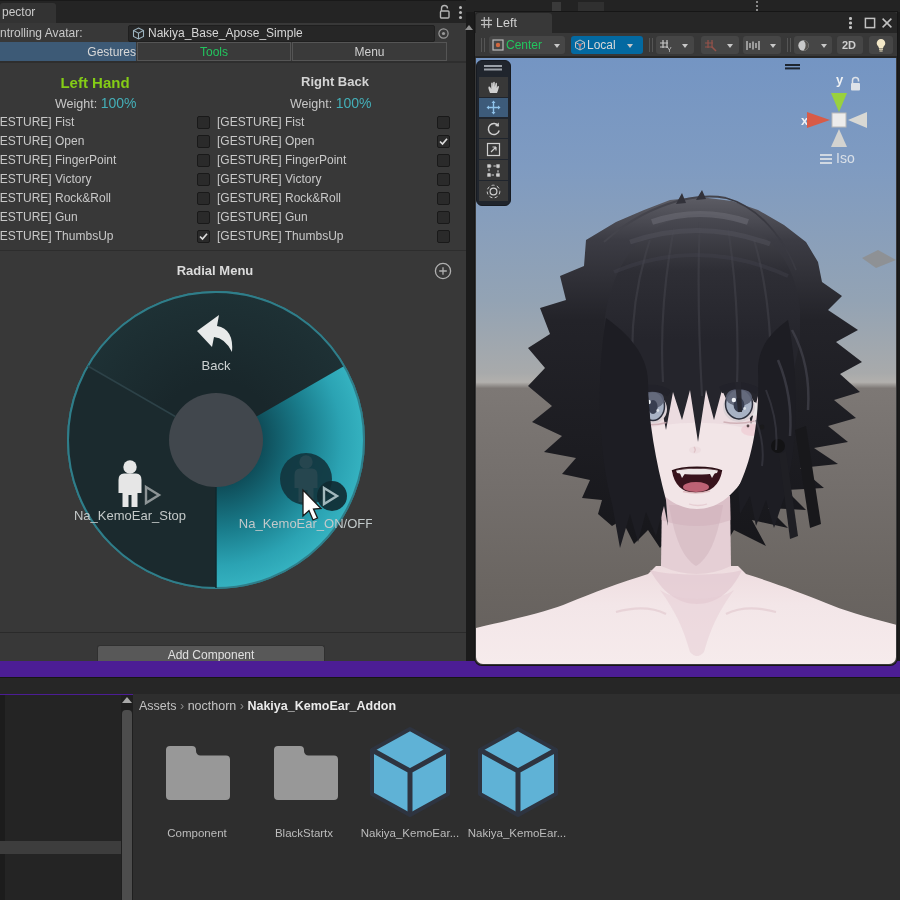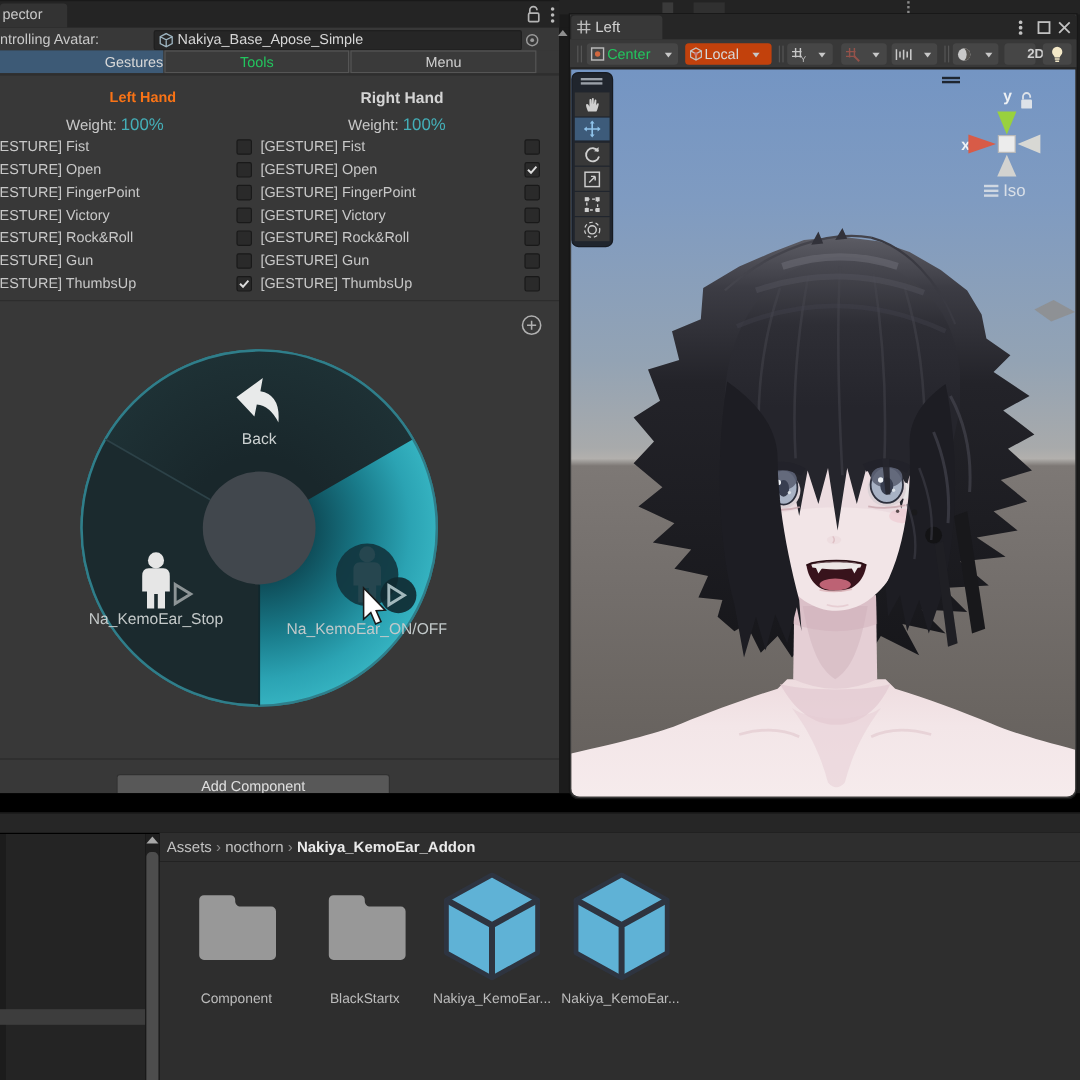--- a/index.html
+++ b/index.html
@@ -39,22 +39,22 @@
 
   <div class="abs" style="left:0;top:42px;width:466px;height:19px;background:#383838;"></div>
   <div class="abs" style="left:0;top:42px;width:136px;height:19px;background:#3d5a76;"></div>
   <div class="abs" style="left:137px;top:42px;width:154px;height:19px;background:#3a3a3a;border:1px solid #555;"></div>
   <div class="abs" style="left:292px;top:42px;width:155px;height:19px;background:#3a3a3a;border:1px solid #555;"></div>
   <div class="abs txt" style="left:0;top:45px;width:136px;text-align:right;color:#d8d8d8;">Gestures</div>
   <div class="abs txt" style="left:137px;top:45px;width:154px;text-align:center;color:#22c55e;">Tools</div>
   <div class="abs txt" style="left:292px;top:45px;width:155px;text-align:center;color:#d0d0d0;">Menu</div>
   <div class="abs" style="left:0;top:61px;width:466px;height:2px;background:#2e2e2e;"></div>
 
-  <div class="abs txt" style="left:0;top:74px;width:190px;text-align:center;font-weight:bold;font-size:12px;color:#f97316;margin-left:24px;">Left Hand</div>
-  <div class="abs txt" style="left:240px;top:74px;width:190px;text-align:center;font-weight:bold;font-size:13px;color:#d4d4d4;">Right Hand</div>
+  <div class="abs txt" style="left:0;top:74px;width:190px;text-align:center;font-weight:bold;font-size:15px;color:#84cc16;">Left Hand</div>
+  <div class="abs txt" style="left:240px;top:74px;width:190px;text-align:center;font-weight:bold;font-size:13px;color:#d4d4d4;">Right Back</div>
   <div class="abs txt" style="left:55px;top:95px;font-size:12.5px;">Weight: <span style="color:#44afb8;font-size:14px;">100%</span></div>
   <div class="abs txt" style="left:290px;top:95px;font-size:12.5px;">Weight: <span style="color:#44afb8;font-size:14px;">100%</span></div>
 
   <div id="rows">
         <div class="abs txt" style="left:-13px;top:115px;">[GESTURE] Fist</div>
         <div class="abs txt" style="left:217px;top:115px;">[GESTURE] Fist</div>
         <div class="abs" style="left:197px;top:115.5px;width:13px;height:13px;background:#2a2a2a;border:1px solid #191919;border-radius:2px;"></div>
         <div class="abs" style="left:437px;top:115.5px;width:13px;height:13px;background:#2a2a2a;border:1px solid #191919;border-radius:2px;"></div>
         <div class="abs txt" style="left:-13px;top:134px;">[GESTURE] Open</div>
         <div class="abs txt" style="left:217px;top:134px;">[GESTURE] Open</div>
@@ -84,20 +84,21 @@
         <div class="abs txt" style="left:217px;top:229px;">[GESTURE] ThumbsUp</div>
         <div class="abs" style="left:197px;top:229.5px;width:13px;height:13px;background:#2a2a2a;border:1px solid #191919;border-radius:2px;">
           <svg width="11" height="11" viewBox="0 0 11 11" style="display:block;margin:0 auto;">
             <path d="M2 5.5 L4.5 8 L9 2.8" fill="none" stroke="#dcdcdc" stroke-width="1.7"></path>
           </svg>
         </div>
         <div class="abs" style="left:437px;top:229.5px;width:13px;height:13px;background:#2a2a2a;border:1px solid #191919;border-radius:2px;"></div>
       </div>
 
   <div class="abs" style="left:0;top:250px;width:466px;height:1px;background:#2d2d2d;"></div>
+  <div class="abs txt" style="left:0;top:263px;width:430px;text-align:center;font-weight:bold;font-size:13px;color:#dcdcdc;">Radial Menu</div>
   <svg class="abs" style="left:434px;top:262px;" width="18" height="18" viewBox="0 0 18 18">
     <circle cx="9" cy="9" r="7.6" fill="none" stroke="#b0b0b0" stroke-width="1.3"></circle>
     <path d="M9 5.2 L9 12.8 M5.2 9 L12.8 9" stroke="#b0b0b0" stroke-width="1.3"></path>
   </svg>
 
   <svg class="abs" id="radial" style="left:60px;top:284px;" width="312" height="312" viewBox="0 0 312 312">
         <defs>
           <radialGradient id="hot" gradientUnits="userSpaceOnUse" cx="156" cy="156" r="148">
             <stop offset="30%" stop-color="#0e4b57"></stop>
             <stop offset="60%" stop-color="#197b8a"></stop>
@@ -138,21 +139,21 @@
   <div class="abs txt" style="left:97px;top:648px;width:228px;text-align:center;color:#e0e0e0;">Add Component</div>
 </div>
 
 <div class="abs" style="left:466px;top:0;width:434px;height:12px;background:#232323;"></div>
 <div class="abs" style="left:552px;top:2px;width:9px;height:9px;background:#3a3a3a;"></div>
 <div class="abs" style="left:578px;top:2px;width:26px;height:9px;background:#303030;"></div>
 <div class="abs" style="left:756px;top:1px;width:2px;height:2px;background:#8a8a8a;box-shadow:0 4px 0 #8a8a8a,0 8px 0 #8a8a8a;"></div>
 <div class="abs" style="left:466px;top:23px;width:9px;height:638px;background:#1b1b1b;"></div>
 <div class="abs" style="left:465px;top:25px;width:0;height:0;border-left:4px solid transparent;border-right:4px solid transparent;border-bottom:5px solid #8f8f8f;"></div>
 
-<div class="abs" style="left:0;top:661px;width:900px;height:239px;background:#000000;">
+<div class="abs" style="left:0;top:661px;width:900px;height:239px;background:#4c1d95;">
   <div class="abs" style="left:0;top:16px;width:900px;height:17px;background:#262626;border-top:1px solid #161616;"></div>
 
   <div class="abs" style="left:133px;top:33px;width:767px;height:24px;background:#2e2e2e;"></div>
   <div class="abs txt" style="left:139px;top:38px;font-size:12.5px;color:#c2c2c2;">Assets <span style="color:#8a8a8a;">›</span> nocthorn <span style="color:#8a8a8a;">›</span> <b style="color:#eaeaea;">Nakiya_KemoEar_Addon</b></div>
 
   <div class="abs" style="left:0;top:34px;width:121px;height:205px;background:#242424;"></div>
   <div class="abs" style="left:0;top:34px;width:5px;height:205px;background:#1c1c1c;"></div>
   <div class="abs" style="left:0;top:180px;width:121px;height:13px;background:#3d3d3d;"></div>
 
   <div class="abs" style="left:121px;top:34px;width:12px;height:205px;background:#1f1f1f;"></div>
@@ -204,21 +205,21 @@
         <div class="abs" style="left:6px;top:26px;width:1px;height:14px;background:#555;"></div>
         <div class="abs" style="left:9px;top:26px;width:1px;height:14px;background:#555;"></div>
         <div class="abs" style="left:14px;top:24px;width:76px;height:18px;background:#464646;border-radius:3px;">
           <span class="txt" style="position:absolute;left:17px;top:2px;color:#22c55e;">Center</span>
         </div>
         <svg class="abs" style="left:17px;top:27px;" width="12" height="12" viewBox="0 0 12 12">
           <rect x="1" y="1" width="10" height="10" fill="none" stroke="#bbb" stroke-width="1.2"></rect>
           <circle cx="6" cy="6" r="2.2" fill="#d2683f"></circle>
         </svg>
         <div class="abs" style="left:79px;top:32px;width:0;height:0;border-left:3.5px solid transparent;border-right:3.5px solid transparent;border-top:4.5px solid #c8c8c8;"></div>
-        <div class="abs" style="left:96px;top:24px;width:72px;height:18px;background:#c2410c;border-radius:3px;">
+        <div class="abs" style="left:96px;top:24px;width:72px;height:18px;background:#0369a1;border-radius:3px;">
           <span class="txt" style="position:absolute;left:16px;top:2px;color:#d8d8d8;">Local</span>
         </div>
         <svg class="abs" style="left:99px;top:27px;" width="12" height="12" viewBox="0 0 12 12">
           <path d="M6 1 L10.5 3.4 L10.5 8.6 L6 11 L1.5 8.6 L1.5 3.4 Z M1.5 3.4 L6 5.8 L10.5 3.4 M6 5.8 L6 11" fill="none" stroke="#c4c4c4" stroke-width="1"></path>
           <circle cx="6" cy="6" r="1.5" fill="#c77"></circle>
         </svg>
         <div class="abs" style="left:152px;top:32px;width:0;height:0;border-left:3.5px solid transparent;border-right:3.5px solid transparent;border-top:4.5px solid #c8c8c8;"></div>
         <div class="abs" style="left:174px;top:26px;width:1px;height:14px;background:#555;"></div>
         <div class="abs" style="left:177px;top:26px;width:1px;height:14px;background:#555;"></div>
         <div class="abs" style="left:181px;top:24px;width:38px;height:18px;background:#464646;border-radius:3px;"></div>
@@ -240,21 +241,21 @@
         <div class="abs" style="left:295px;top:32px;width:0;height:0;border-left:3.5px solid transparent;border-right:3.5px solid transparent;border-top:4.5px solid #c8c8c8;"></div>
         <div class="abs" style="left:312px;top:26px;width:1px;height:14px;background:#555;"></div>
         <div class="abs" style="left:315px;top:26px;width:1px;height:14px;background:#555;"></div>
         <div class="abs" style="left:319px;top:24px;width:38px;height:18px;background:#464646;border-radius:3px;"></div>
         <svg class="abs" style="left:322px;top:27px;" width="13" height="13" viewBox="0 0 13 13">
           <circle cx="6.5" cy="6.5" r="5.2" fill="#c9c9c9"></circle>
           <path d="M6.5 1.3 A5.2 5.2 0 0 1 6.5 11.7 A7.5 7.5 0 0 0 6.5 1.3" fill="#55524e"></path>
         </svg>
         <div class="abs" style="left:346px;top:32px;width:0;height:0;border-left:3.5px solid transparent;border-right:3.5px solid transparent;border-top:4.5px solid #c8c8c8;"></div>
         <div class="abs" style="left:362px;top:24px;width:26px;height:18px;background:#464646;border-radius:3px;">
-          <span class="txt" style="position:absolute;left:19px;top:2.5px;font-size:11px;font-weight:bold;color:#cfcfcf;">2D</span>
+          <span class="txt" style="position:absolute;left:5px;top:2.5px;font-size:11px;font-weight:bold;color:#cfcfcf;">2D</span>
         </div>
         <div class="abs" style="left:394px;top:24px;width:24px;height:18px;background:#464646;border-radius:3px;"></div>
         <svg class="abs" style="left:400px;top:26px;" width="12" height="15" viewBox="0 0 12 15">
           <path d="M6 1 A4.3 4.3 0 0 1 10.3 5.3 C10.3 7.6 8.3 8.2 8.1 10 L3.9 10 C3.7 8.2 1.7 7.6 1.7 5.3 A4.3 4.3 0 0 1 6 1 Z" fill="#f4e9c8"></path>
           <path d="M4 11.2 h4 M4.4 13 h3.2" stroke="#f4e9c8" stroke-width="1.2"></path>
         </svg>
       </div>
 
   <div class="abs" id="viewport" style="left:1px;top:46px;width:420px;height:606px;border-radius:0 0 7px 7px;overflow:hidden;background:linear-gradient(#7495c3 0%, #7f9bc1 18%, #93a3b4 40%, #a8aaab 52%, #b2b0ad 53.5%, #7d7875 54.5%, #746f6c 70%, #6a6561 88%, #645f5c 100%);">
     <svg class="abs" id="charsvg" style="left:0;top:0;" width="420" height="606" viewBox="476 58 420 606">

